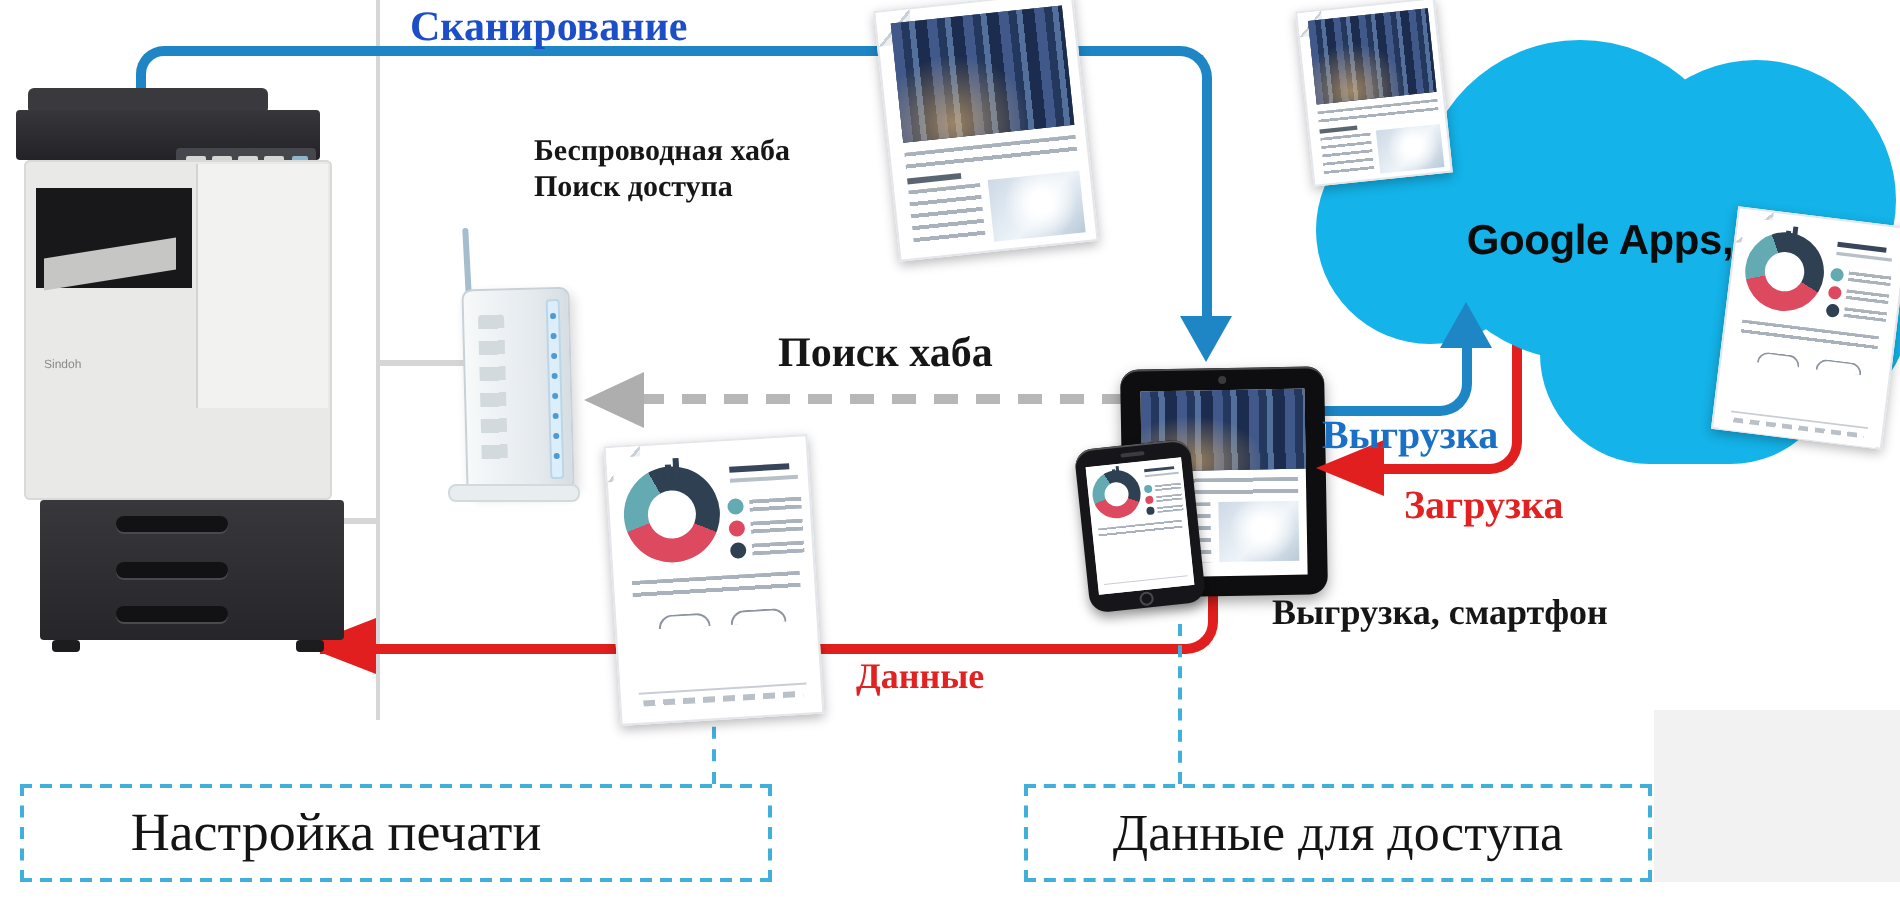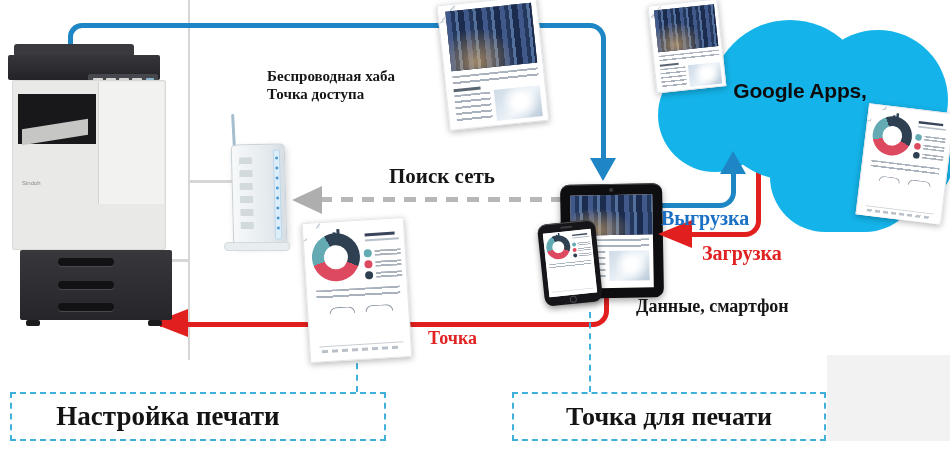--- a/index.html
+++ b/index.html
@@ -128,21 +128,21 @@
   .tb-screen .p2{left:4px;top:56px;width:30px;height:30px;}
   .tb-screen .ph2{left:38px;top:56px;width:40px;height:30px;}
   .phone{left:541px;top:222px;width:58px;height:82px;background:#16161a;border-radius:9px;
          box-shadow:0 3px 6px rgba(0,0,0,.4), inset 0 1px 0 #555;transform:rotate(-6deg);}
   .ph-speaker{left:23px;top:4px;width:12px;height:2px;background:#3c3c40;border-radius:1px;}
   .ph-screen{left:5px;top:9px;width:48px;height:64px;background:#fff;overflow:hidden;}
   .ph-home{left:25px;bottom:1px;width:7px;height:7px;border:1px solid #4a4a4e;border-radius:50%;}
 
   
   .dashed-box{border:2px dashed #3fb0da;background:#fff;display:flex;align-items:center;justify-content:center;}
-  .box-text{position:static;font-weight:700;color:#141414;}
+  .box-text{position:static;font-weight:400;color:#141414;}
   .connector{border-left:2px dashed #3fb0da;width:0;}
 
   .gray-rect{left:827px;top:355px;width:123px;height:86px;background:#f2f2f2;}
 </style>
 </head>
 <body>
 
 <div id="stage">
 
   <div class="gline" style="left:188px;top:0;width:2px;height:360px;"></div>
@@ -169,21 +169,21 @@
   <div class="red" style="left:692px;top:232px;width:48px;height:5px;z-index:3;"></div>
   <div class="arrow-left-red" style="left:658px;top:220px;border-right-width:34px;z-index:7;"></div>
 
   <div style="z-index:2;left:0;top:0;width:950px;height:455px;pointer-events:none;">
     <div class="cloud-part" style="left:710px;top:20px;width:160px;height:160px;"></div>
     <div class="cloud-part" style="left:658px;top:58px;width:114px;height:114px;"></div>
     <div class="cloud-part" style="left:808px;top:30px;width:140px;height:140px;"></div>
     <div class="cloud-part" style="left:845px;top:100px;width:110px;height:110px;"></div>
     <div class="cloud-slab" style="left:770px;top:118px;width:150px;height:114px;"></div>
     <div class="cloud-text" style="left:705px;top:76px;width:190px;">
-      <div style="position:static;">Google Apps,</div>
+      <div style="position:static;margin-top:30px;">Google Apps,</div>
     </div>
   </div>
 
   <div class="blue" style="left:658px;top:203px;width:56px;height:5px;z-index:3;"></div>
   <div class="up-corner" style="z-index:3;"></div>
   <div class="blue" style="left:731px;top:173px;width:5px;height:12px;z-index:3;"></div>
   <div class="arrow-up-blue" style="left:720px;top:151px;z-index:3;"></div>
 
   <div class="printer" style="z-index:4;">
     <div class="pr-feeder"></div>
@@ -407,35 +407,36 @@
                 <i></i>
               </div>
             <div class="ig-base"></div>
           </div>
         </div>
       </div>
     </div>
     <div class="ph-home"></div>
   </div>
 
+  <div class="lbl" style="left:205px;top:1px;font-size:21px;color:#1b4ec7;z-index:7;">Сканирование</div>
   <div style="left:267px;top:67px;z-index:7;">
     <div class="lbl" style="position:static;font-size:15px;line-height:18px;">Беспроводная хаба</div>
-    <div class="lbl" style="position:static;font-size:15px;line-height:18px;">Точка доступа</div>
-  </div>
-  <div class="lbl" style="left:389px;top:164px;font-size:21px;z-index:7;">Поиск сеть</div>
+    <div class="lbl" style="position:static;font-size:15px;line-height:18px;">Поиск доступа</div>
+  </div>
+  <div class="lbl" style="left:389px;top:164px;font-size:21px;z-index:7;">Поиск хаба</div>
   <div class="lbl" style="left:661px;top:207px;font-size:20px;color:#1a70c4;z-index:7;">Выгрузка</div>
   <div class="lbl" style="left:702px;top:242px;font-size:20px;color:#e02222;z-index:7;">Загрузка</div>
-  <div class="lbl" style="left:428px;top:328px;font-size:18px;color:#e02222;z-index:7;">Точка</div>
-  <div class="lbl" style="left:636px;top:296px;font-size:18px;z-index:7;">Данные, смартфон</div>
+  <div class="lbl" style="left:428px;top:328px;font-size:18px;color:#e02222;z-index:7;">Данные</div>
+  <div class="lbl" style="left:636px;top:296px;font-size:18px;z-index:7;">Выгрузка, смартфон</div>
 
   <div class="connector" style="left:356px;top:352px;height:40px;"></div>
   <div class="connector" style="left:589px;top:312px;height:80px;"></div>
 
   <div class="dashed-box" style="left:10px;top:392px;width:376px;height:49px;">
     <span class="box-text" style="font-size:27px;padding-right:60px;">Настройка печати</span>
   </div>
   <div class="dashed-box" style="left:512px;top:392px;width:314px;height:49px;">
-    <span class="box-text" style="font-size:26px;">Точка для печати</span>
+    <span class="box-text" style="font-size:26px;">Данные для доступа</span>
   </div>
 
   <div class="gray-rect" style="z-index:8;"></div>
 
 </div>
 
 </body></html>

